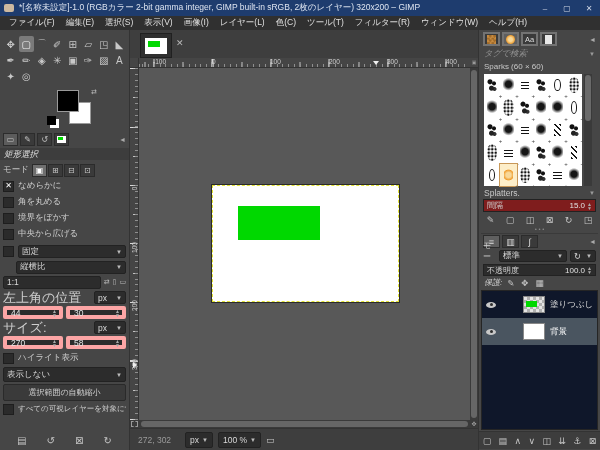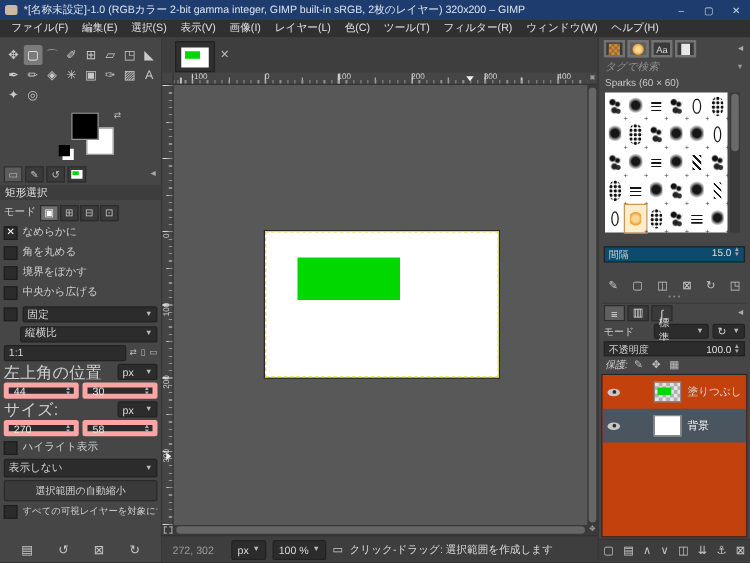--- a/index.html
+++ b/index.html
@@ -32,21 +32,21 @@
   .bgsw{position:absolute;left:66px;top:14px;width:20px;height:20px;background:#fff;border:1px solid #9a9a9a;}
   .swsw{position:absolute;left:88px;top:0;font-size:7px;color:#bbb;}
   .swmini{position:absolute;left:44px;top:28px;width:9px;height:9px;background:#000;box-shadow:3px 3px 0 #fff;}
   
   .ldtabs{display:flex;align-items:center;height:14px;gap:2px;margin-top:2px;}
   .ldtab{width:15px;height:13px;display:flex;align-items:center;justify-content:center;font-size:8px;color:#c0c0c0;background:#3a3a3a;border:1px solid #2c2c2c;box-sizing:border-box;}
   .ldtab.sel{background:#5c5c5c;}
   .ldtab .mimg{width:9px;height:7px;background:#fff;position:relative;}
   .ldtab .mimg i{position:absolute;left:1px;top:1px;width:5px;height:3px;background:var(--green);}
   .ldmenu{margin-left:auto;color:#aaa;font-size:7px;}
-  .opt-title{height:12px;line-height:12px;background:#3d3d3d;margin:2px -3px 0;padding-left:4px;font-size:8.5px;color:#e2e2e2;}
+  .opt-title{height:12px;line-height:12px;background:#3d3d3d;margin:2px -3px 0;padding-left:4px;font-size:8.5px;color:#e2e2e2;font-style:italic;}
   .mode-row{display:flex;align-items:center;height:16px;gap:3px;margin-top:2px;}
   .mode-row .lbl{font-size:8.5px;color:#cfcfcf;}
   .modebtns{display:flex;gap:1px;}
   .modebtn{width:15px;height:13px;display:flex;align-items:center;justify-content:center;font-size:8px;color:#c4c4c4;background:#3a3a3a;border:1px solid #2b2b2b;box-sizing:border-box;}
   .modebtn.active{background:#6f6f6f;color:#fff;}
   
   .chkrow{display:flex;align-items:center;height:16px;gap:4px;}
   .chk{width:9px;height:9px;background:#2b2b2b;border:1px solid #1e1e1e;flex:none;
        display:flex;align-items:center;justify-content:center;font-size:8px;color:#fff;line-height:1;}
   .chkrow .clbl{font-size:8.5px;color:#cfcfcf;white-space:nowrap;overflow:hidden;}
@@ -148,41 +148,41 @@
   .b5 .blob{background:radial-gradient(circle at 30% 30%,#111 0 2px,transparent 3px),
             radial-gradient(circle at 70% 40%,#111 0 1.5px,transparent 2.5px),
             radial-gradient(circle at 45% 70%,#222 0 2px,transparent 3px),
             radial-gradient(circle at 75% 75%,#333 0 1.5px,transparent 2.5px);}
   .cell.sel{background:#fdeec9;outline:1px solid #c89858;z-index:3;}
   .cell.sel .blob{background:radial-gradient(circle,#f8d898 0 30%,#ef9d2e 60%,transparent 70%);border:none;margin:1px;}
   .bscroll{position:absolute;left:100px;top:0;width:8px;height:112px;background:#3a3a3a;}
   .bscroll .th{position:absolute;left:1px;top:1px;width:6px;height:46px;background:#6a6a6a;border-radius:3px;}
   .tagrow{display:flex;align-items:center;height:13px;padding:0 3px;color:#c8c8c8;font-size:8.5px;}
   .tagrow .chev{margin-left:auto;font-size:6px;color:#999;}
-  .spacingrow{display:flex;height:13px;margin:11px 2px;background:#0c4a6e;border:1px solid #222;padding:0 3px;box-sizing:border-box;}
+  .spacingrow{display:flex;align-items:center;height:13px;margin:0 2px;background:#7f1d1d;border:1px solid #222;padding:0 3px;box-sizing:border-box;}
   .spacingrow .sl{font-size:8px;color:#d0d0d0;flex:1;}
   .spacingrow .sv{font-size:8px;color:#e0e0e0;}
   .spacingrow .arr{display:flex;flex-direction:column;font-size:5px;line-height:4px;color:#aaa;margin-left:2px;}
   .bbtns{display:flex;justify-content:space-around;align-items:center;height:15px;}
   .bbtns .fb{color:#c6c6c6;font-size:9px;}
   .split{height:6px;text-align:center;color:#888;font-size:6px;line-height:5px;}
   .ltabs{display:flex;align-items:center;height:15px;gap:2px;padding-left:2px;border-top:1px solid #3a3a3a;}
   .ltab{width:17px;height:13px;display:flex;align-items:center;justify-content:center;background:#3a3a3a;border:1px solid #2c2c2c;box-sizing:border-box;color:#ddd;font-size:9px;}
   .ltab.sel{background:#5f5f5f;}
   .lmode{display:flex;align-items:center;height:14px;gap:3px;padding:0 2px;}
   .lmode .ml{font-size:8px;color:#cfcfcf;flex:1;}
   .lmode .pill{height:12px;}
   .lopacity{display:flex;align-items:center;height:12px;margin:1px 2px 0;background:#2c2c2c;border:1px solid #222;padding:0 3px;box-sizing:border-box;}
   .lopacity .ol{font-size:8px;color:#d0d0d0;flex:1;}
   .lopacity .ov{font-size:8px;color:#e0e0e0;}
   .lopacity .arr{display:flex;flex-direction:column;font-size:5px;line-height:4px;color:#aaa;margin-left:2px;}
   .llock{display:flex;align-items:center;height:13px;gap:5px;padding:0 3px;font-style:italic;}
   .llock .kl{font-size:8px;color:#cfcfcf;}
   .llock .fb{color:#c4c4c4;font-size:8.5px;}
-  .llist{flex:1;background:#c2410c;border:1px solid #252525;margin:1px 0;display:flex;flex-direction:column;overflow:hidden;}
+  .llist{flex:1;background:#0f172a;border:1px solid #252525;margin:1px 0;display:flex;flex-direction:column;overflow:hidden;}
   .lrow{display:flex;align-items:center;height:27px;gap:5px;padding:0 4px;flex:none;}
   .lrow.sel{background:#4a5560;}
   .eye{width:10px;height:6px;border-radius:50%;background:#c8c8c8;position:relative;flex:none;}
   .eye::after{content:"";position:absolute;left:3.5px;top:1.5px;width:3px;height:3px;background:#2e2e2e;border-radius:50%;}
   .lthumb{width:22px;height:17px;flex:none;position:relative;border:1px solid #888;box-sizing:border-box;margin-left:22px;}
   .lthumb.checker{background:repeating-conic-gradient(#b0b0b0 0% 25%,#e4e4e4 0% 50%) 0 0/6px 6px;}
   .lthumb.checker i{position:absolute;left:2px;top:4px;width:11px;height:6px;background:var(--green);}
   .lthumb.white{background:#fff;}
   .lname{font-size:8.5px;color:#ddd;white-space:nowrap;}
   .lrow.sel .lname{color:#fff;}
@@ -446,21 +446,20 @@
       <span class="pos-lbl">272, 302</span>
       <span class="sb-pill">
         <span>px</span>
         <span class="chev">▼</span>
       </span>
       <span class="sb-pill">
         <span>100 %</span>
         <span class="chev">▼</span>
       </span>
       <span class="hint-ic">▭</span>
-      <span class="sb-msg">クリック-ドラッグ: 選択範囲を作成します</span>
     </div>
   </div>
 
   <div class="rightdock">
     <div class="rtabs" id="rtabs">
         <div class="rtab">
           <div class="ic-pattern"></div>
         </div>
         <div class="rtab sel">
           <div class="ic-brushcur"></div>
@@ -570,20 +569,24 @@
           </div>
           <div class="cell b0">
             <div class="blob"></div>
           </div>
         </div>
       <div class="bscroll">
           <div class="th"></div>
         </div>
     </div>
 
+    <div class="tagrow">
+      <span>Splatters.</span>
+      <span class="chev">▼</span>
+    </div>
 
     <div class="spacingrow">
       <span class="sl">間隔</span>
       <span class="sv">15.0</span>
       <span class="arr">
           <span>▲</span>
           <span>▼</span>
         </span>
     </div>
 
@@ -600,21 +603,21 @@
 
     <div class="ltabs" id="ltabs">
         <div class="ltab sel">≡</div>
         <div class="ltab">▥</div>
         <div class="ltab">∫</div>
         <div class="rmenu">◄</div>
       </div>
 
     <div class="lmode">
       <span class="ml">モード</span>
-      <span class="pill" style="width:44px;gap:12px;">
+      <span class="pill" style="width:68px;gap:12px;">
         <span>標準</span>
         <span class="chev">▼</span>
       </span>
       <span class="pill" style="width:26px;">
         <span>↻</span>
         <span class="chev">▼</span>
       </span>
     </div>
 
     <div class="lopacity">

